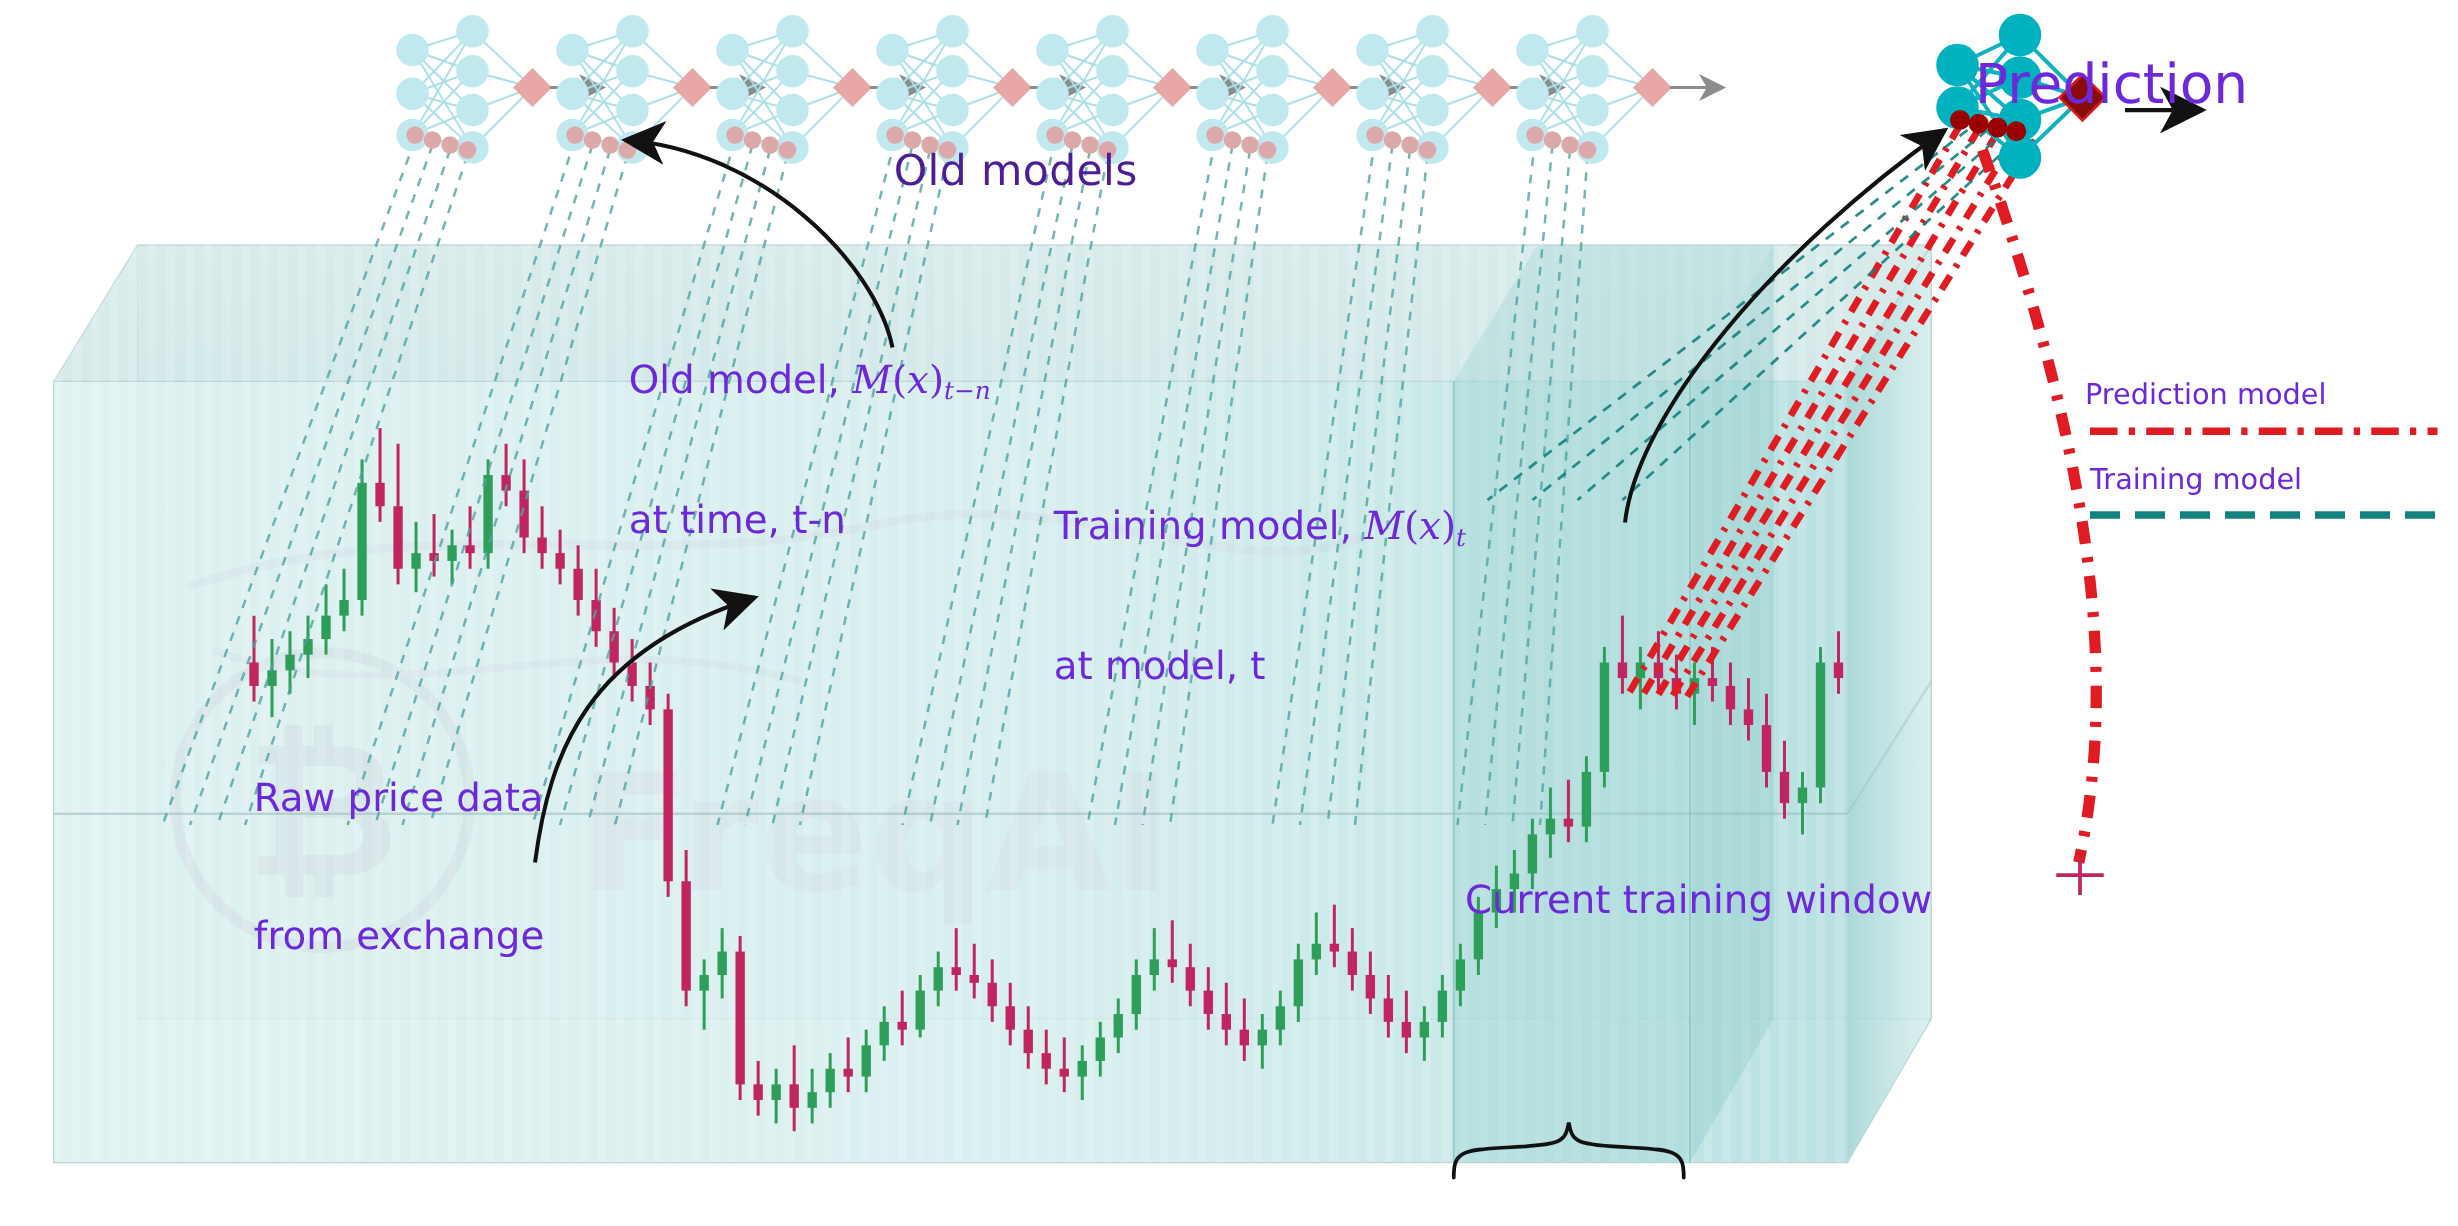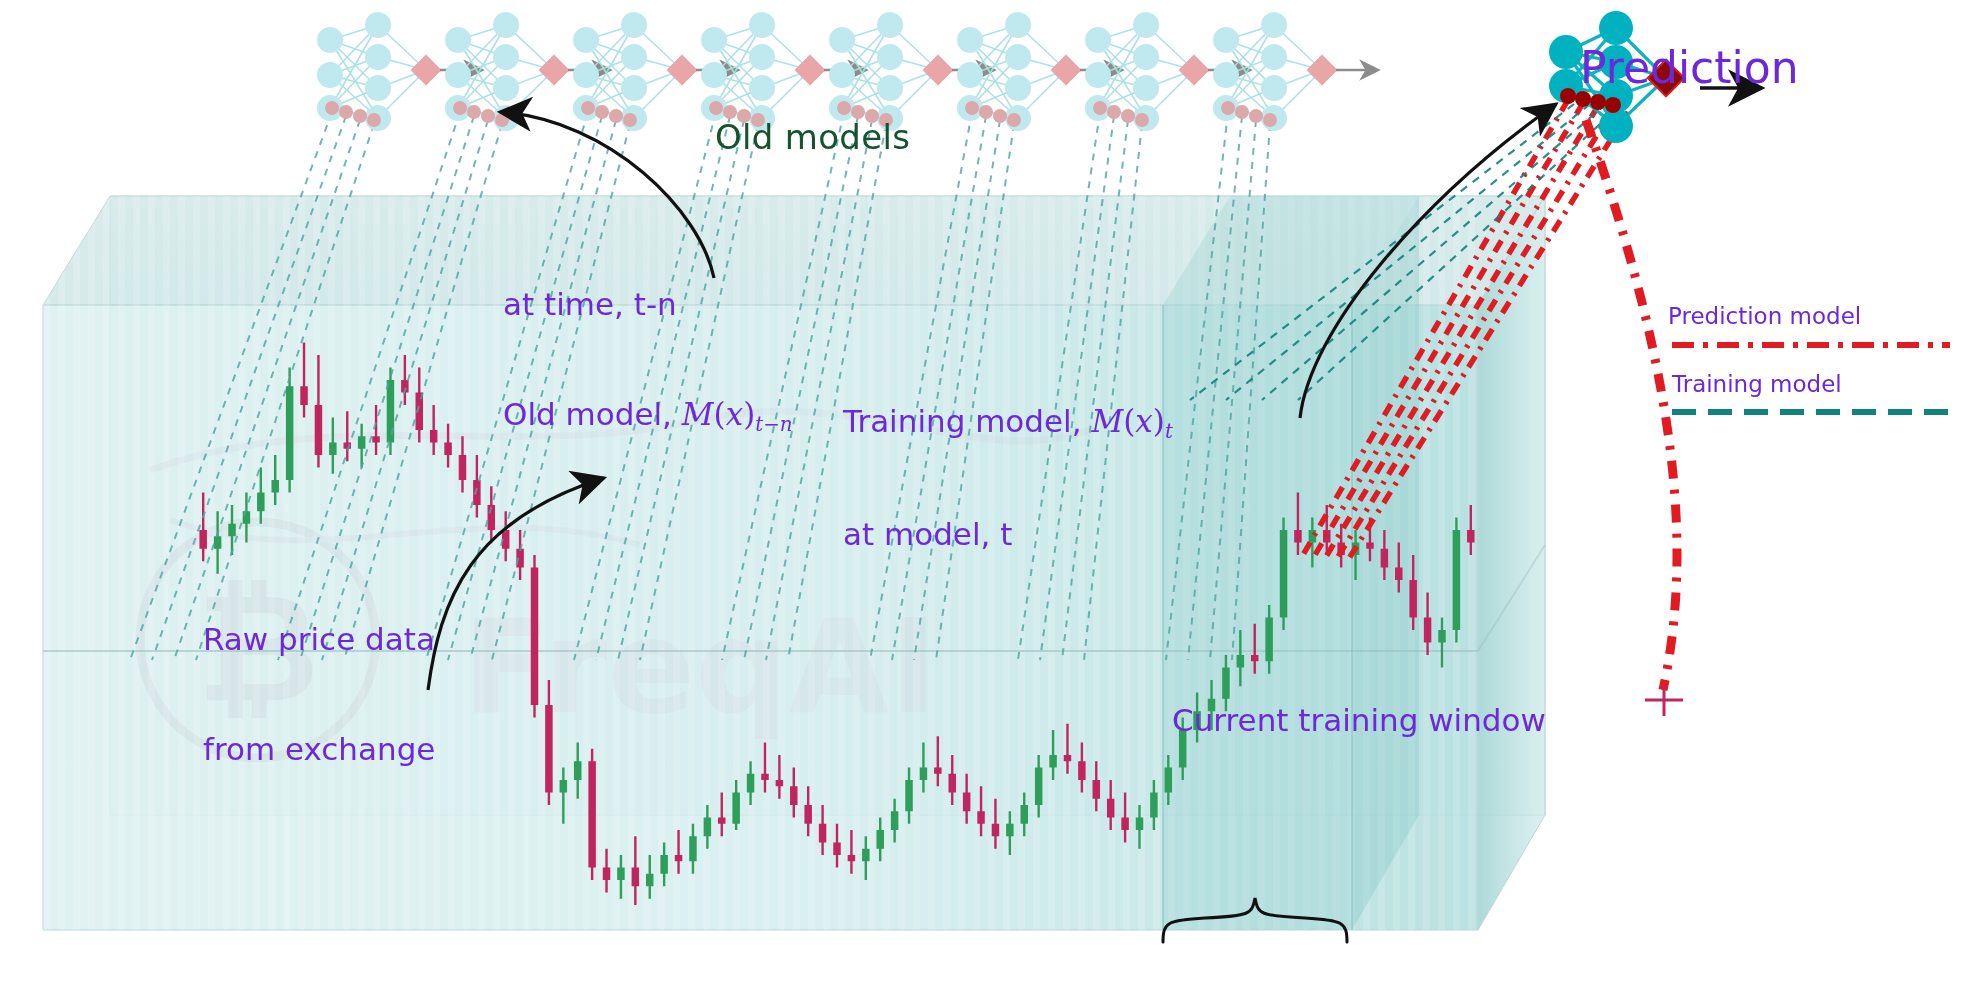--- a/index.html
+++ b/index.html
@@ -3,21 +3,21 @@
 <meta charset="utf-8">
 <style>
   html,body{margin:0;padding:0;background:#ffffff;}
   body{width:1966px;height:981px;overflow:hidden;font-family:"DejaVu Sans",sans-serif;}
   #stage{position:relative;width:1966px;height:981px;background:#fff;}
   svg{display:block;}
   .lbl{position:absolute;color:#6d28d9;font-family:"DejaVu Sans",sans-serif;white-space:pre;line-height:1.18;}
   .math{font-family:"DejaVu Serif",serif;font-style:italic;}
   .sub{font-size:0.64em;vertical-align:-0.28em;font-family:"DejaVu Serif",serif;font-style:italic;}
   .paren{font-family:"DejaVu Serif",serif;font-style:normal;}
-  #oldmodels{font-size:34px;color:#14532d;letter-spacing:.3px;}
+  #oldmodels{font-size:34px;color:#4c1d95;letter-spacing:.3px;}
   #label-old-model{font-size:31px;left:503px;top:213px;}
   #label-current-model{font-size:31px;left:843px;top:330px;}
   #label-raw{font-size:31px;left:203px;top:548px;}
   #label-window{font-size:31px;left:1172px;top:702px;}
   #label-prediction{font-size:44px;left:1580px;top:42px;}
   #legend-pred{font-size:23px;left:1668px;top:303px;}
   #legend-train{font-size:23px;left:1672px;top:371px;}
 </style>
 </head>
 <body>
@@ -705,22 +705,22 @@
     <path d="M1163,942 C 1163,922 1168,920 1205,918 C 1250,916 1252,914 1255,898
              C 1258,914 1260,916 1305,918 C 1342,920 1347,922 1347,942" fill="none" stroke="#111" stroke-width="3" stroke-linecap="round"></path>
 
     <line x1="1672" y1="345" x2="1950" y2="345" stroke="#e01b22" stroke-width="6" stroke-dasharray="22 9 5 9"></line>
     <line x1="1672" y1="412" x2="1950" y2="412" stroke="#13827f" stroke-width="6" stroke-dasharray="24 12"></line>
   </svg>
 
   <div class="lbl" id="oldmodels" style="left:715px;top:117px;"><span>Old models</span></div>
 
   <div class="lbl" id="label-old-model">
+    <div><span>Old model, </span><span class="math">M</span><span class="paren">(</span><span class="math">x</span><span class="paren">)</span><span class="sub">t−n</span></div>
     <div>at time, t-n</div>
-    <div><span>Old model, </span><span class="math">M</span><span class="paren">(</span><span class="math">x</span><span class="paren">)</span><span class="sub">t−n</span></div>
   </div>
 
   <div class="lbl" id="label-current-model">
     <div><span>Training model, </span><span class="math">M</span><span class="paren">(</span><span class="math">x</span><span class="paren">)</span><span class="sub">t</span></div>
     <div>at model, t</div>
   </div>
 
   <div class="lbl" id="label-window">Current training window</div>
 
   <div class="lbl" id="label-raw">

